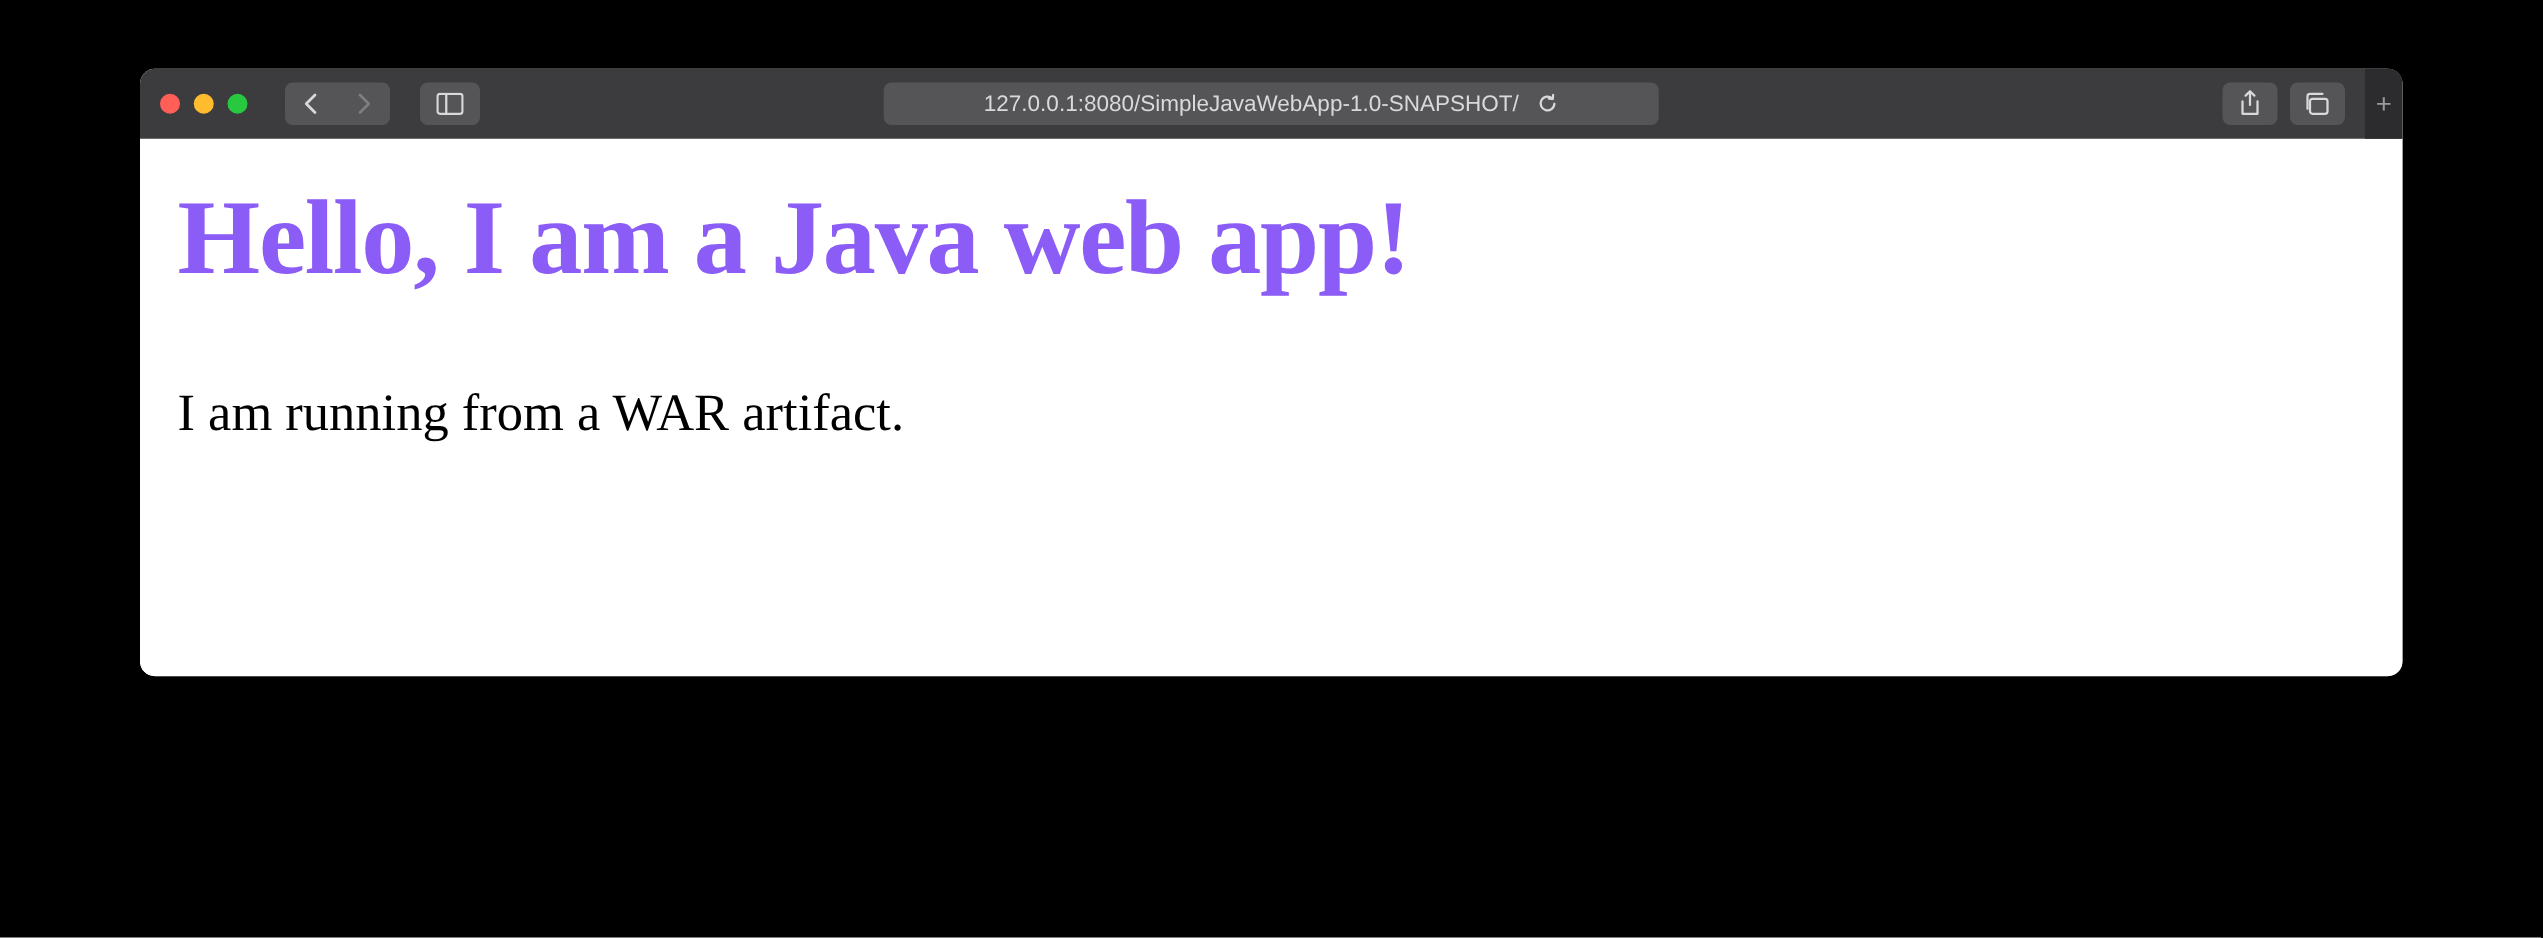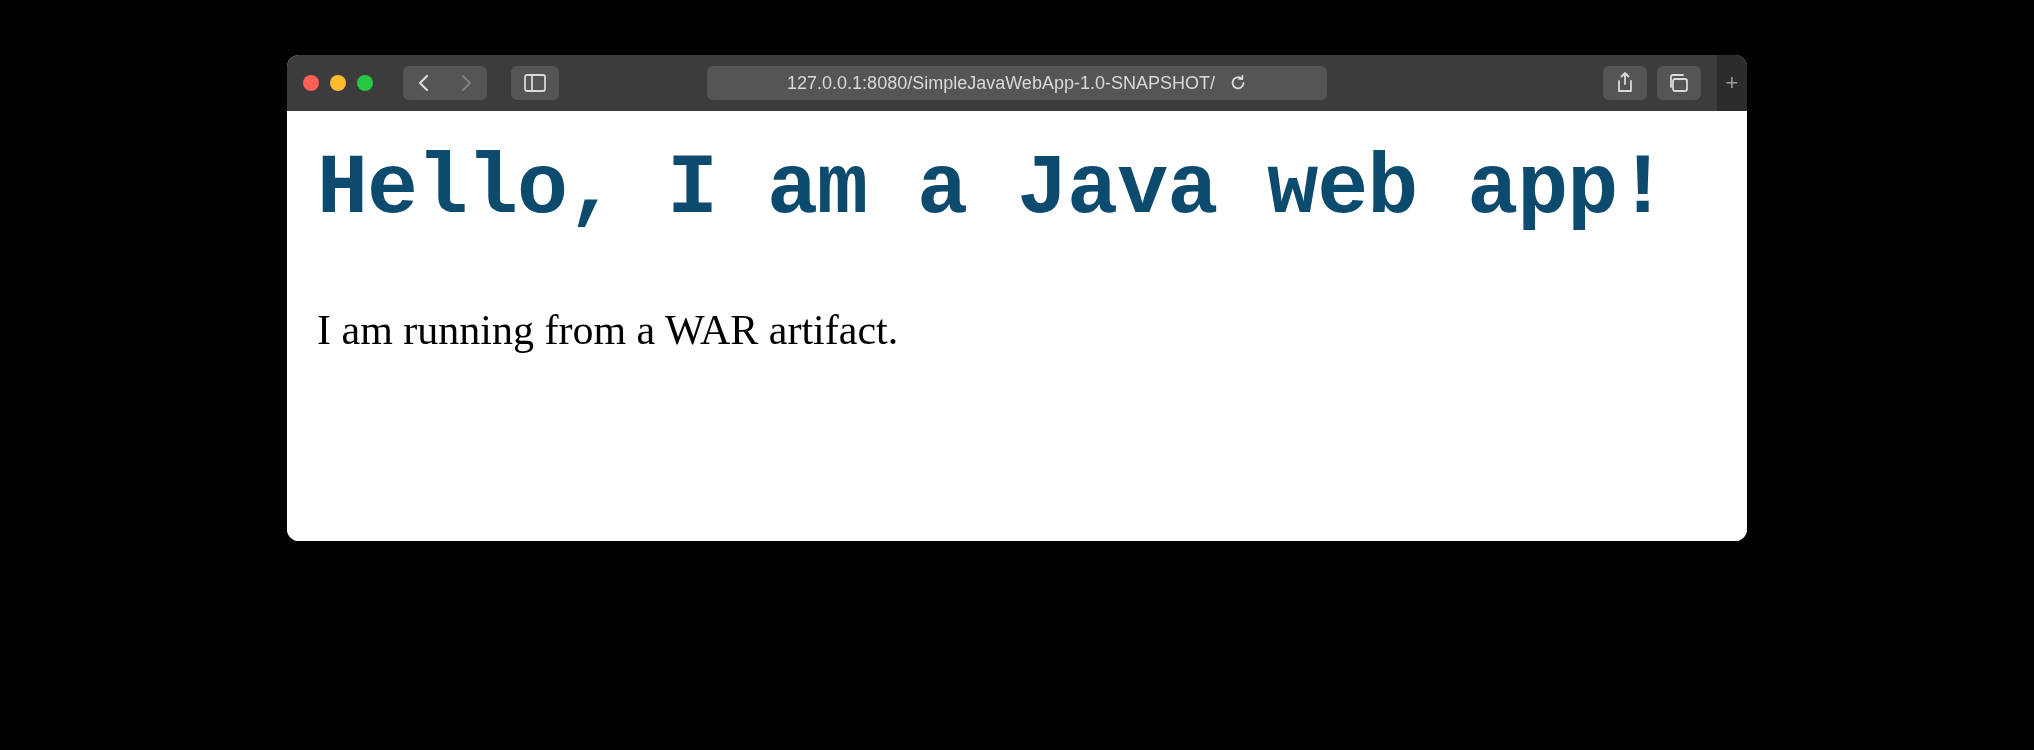--- a/index.html
+++ b/index.html
@@ -11,21 +11,21 @@
       background: #000;
       width: 2034px;
       height: 750px;
       font-family: -apple-system, BlinkMacSystemFont, "Segoe UI", sans-serif;
       display: flex;
       align-items: flex-start;
       justify-content: center;
       padding-top: 55px;
     }
     .browser-window {
-      width: 1460px;
+      width: 1810px;
       border-radius: 12px;
       overflow: hidden;
       box-shadow: 0 20px 60px rgba(0,0,0,0.5);
       background: #fff;
     }
     .title-bar {
       height: 56px;
       background: #3c3b3e;
       display: flex;
       align-items: center;
@@ -124,24 +124,24 @@
       margin-left: 6px;
       margin-right: -16px;
       font-size: 22px;
     }
     .page-content {
       background: #fff;
       padding: 30px 30px 80px 30px;
       min-height: 430px;
     }
     .page-content h1 {
-      font-family: Liberation Mono, monospace;
+      font-family: Liberation Serif, serif;
       font-weight: bold;
       font-size: 85px;
-      color: #0c4a6e;
+      color: #8b5cf6;
       margin-bottom: 68px;
       letter-spacing: -1px;
     }
     .page-content p {
       font-family: "Times New Roman", Times, serif;
       font-size: 42px;
       color: #000;
       margin-top: 44px;
     }
     svg { display: block; }

